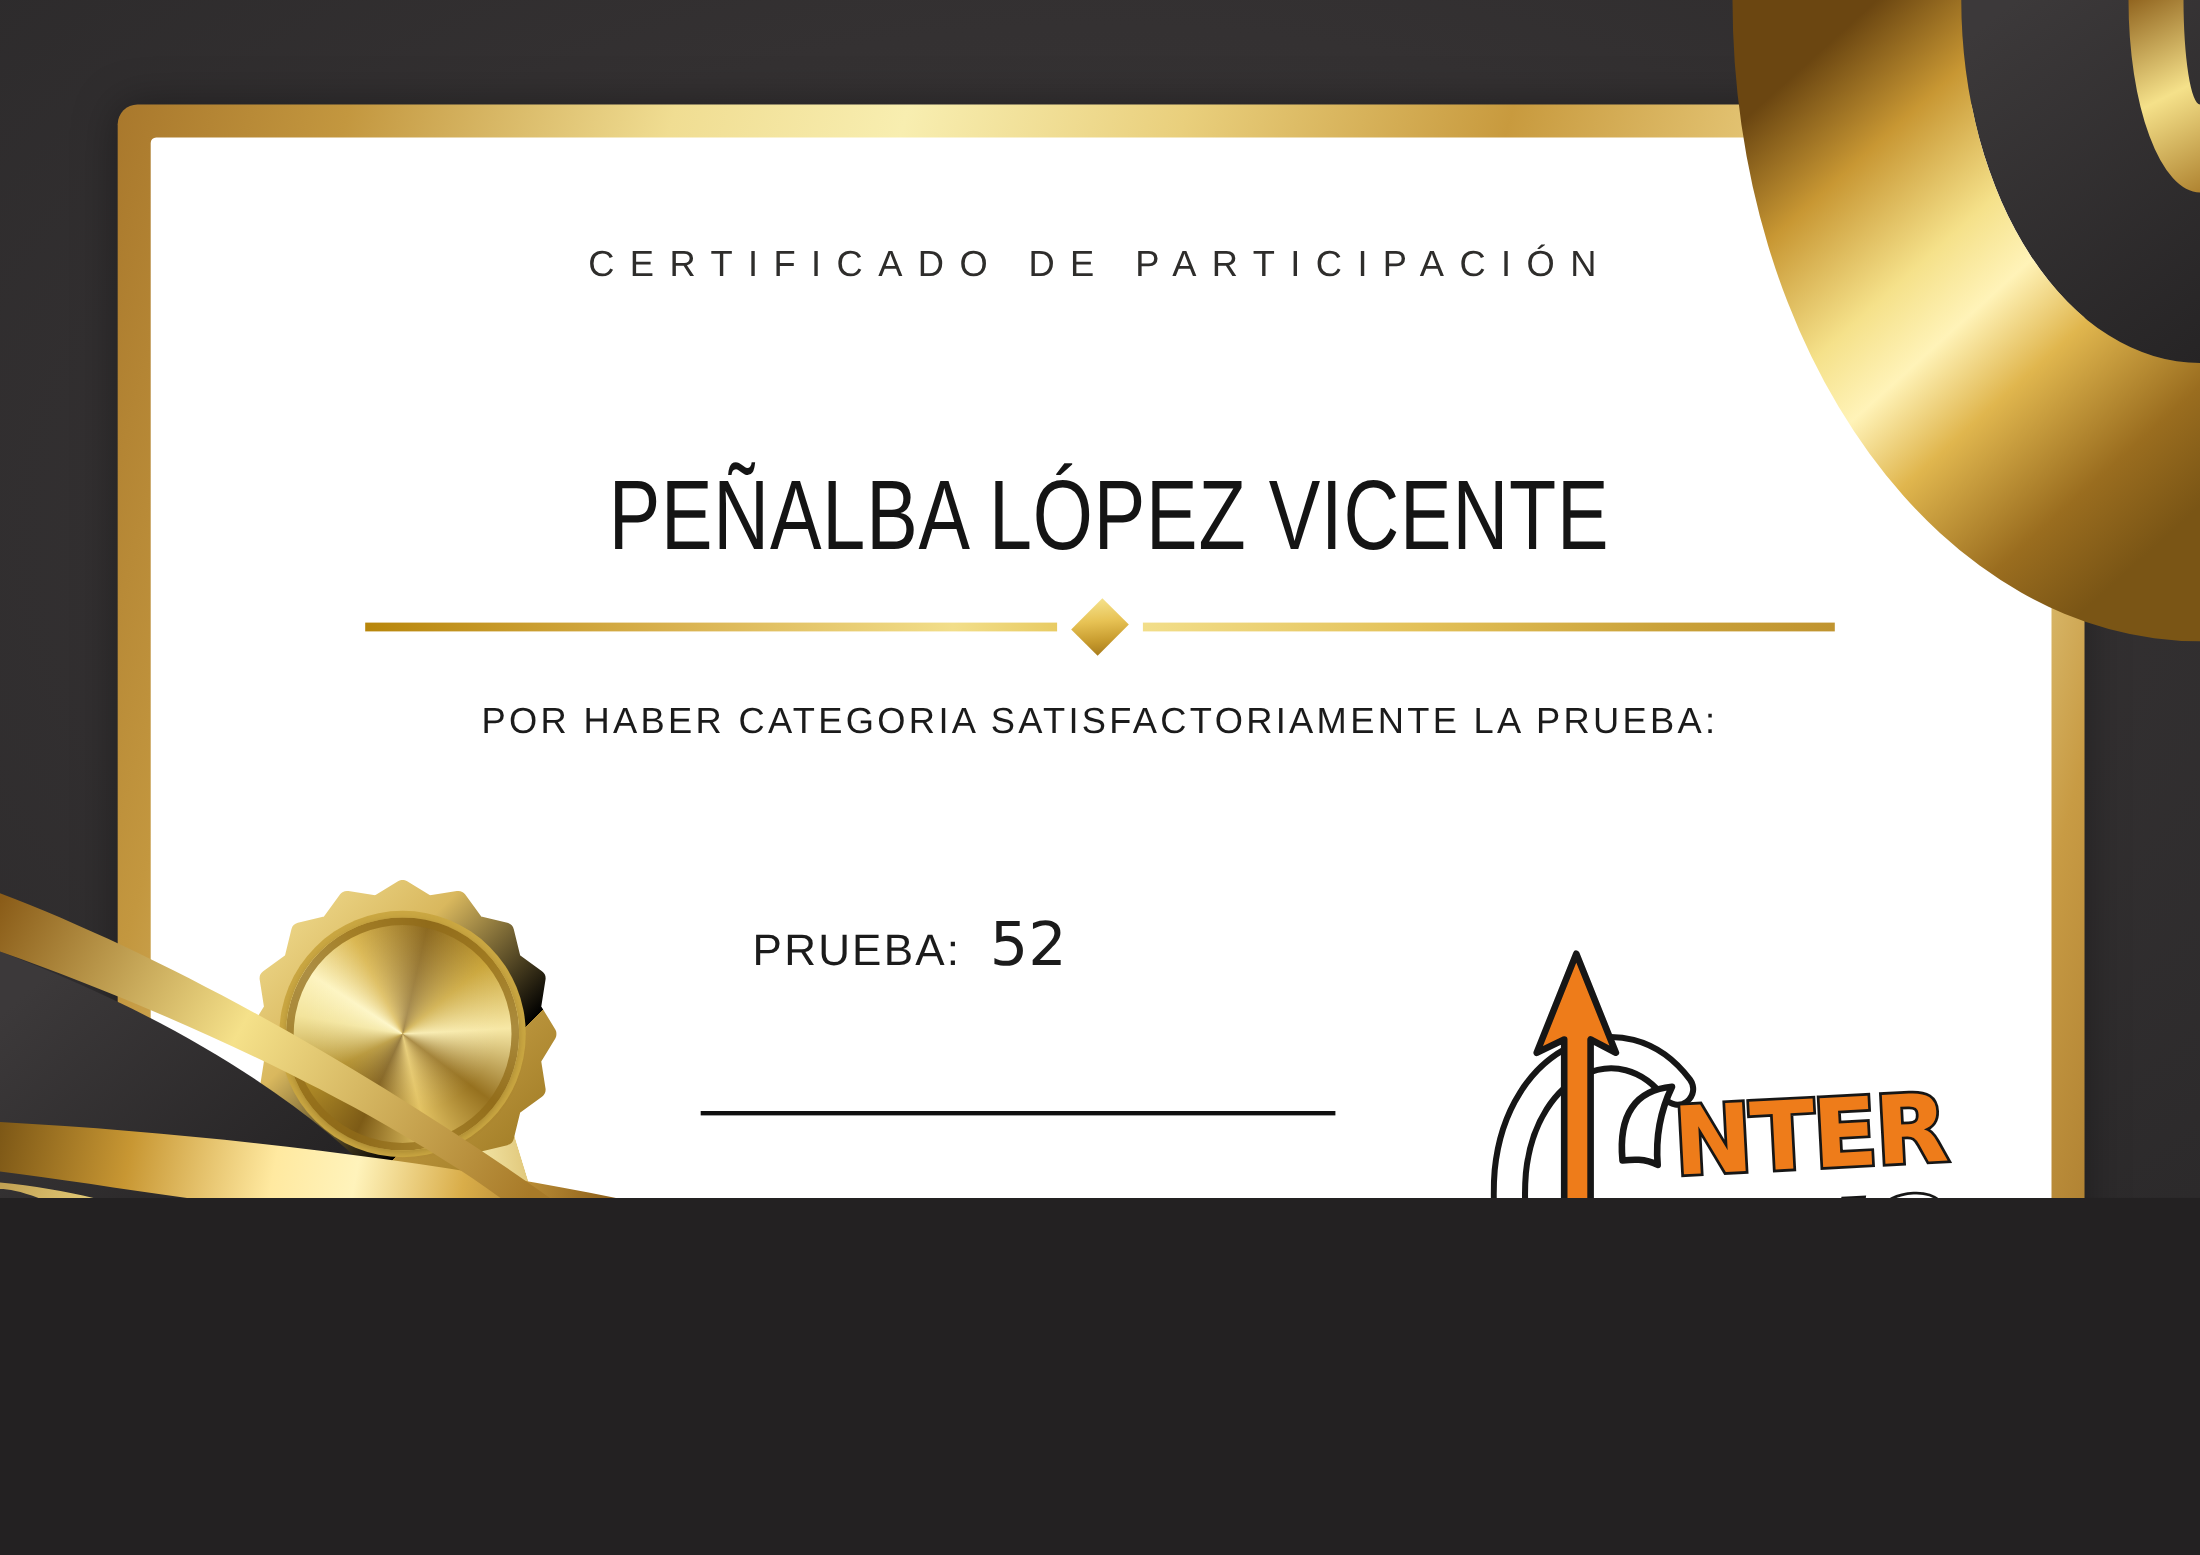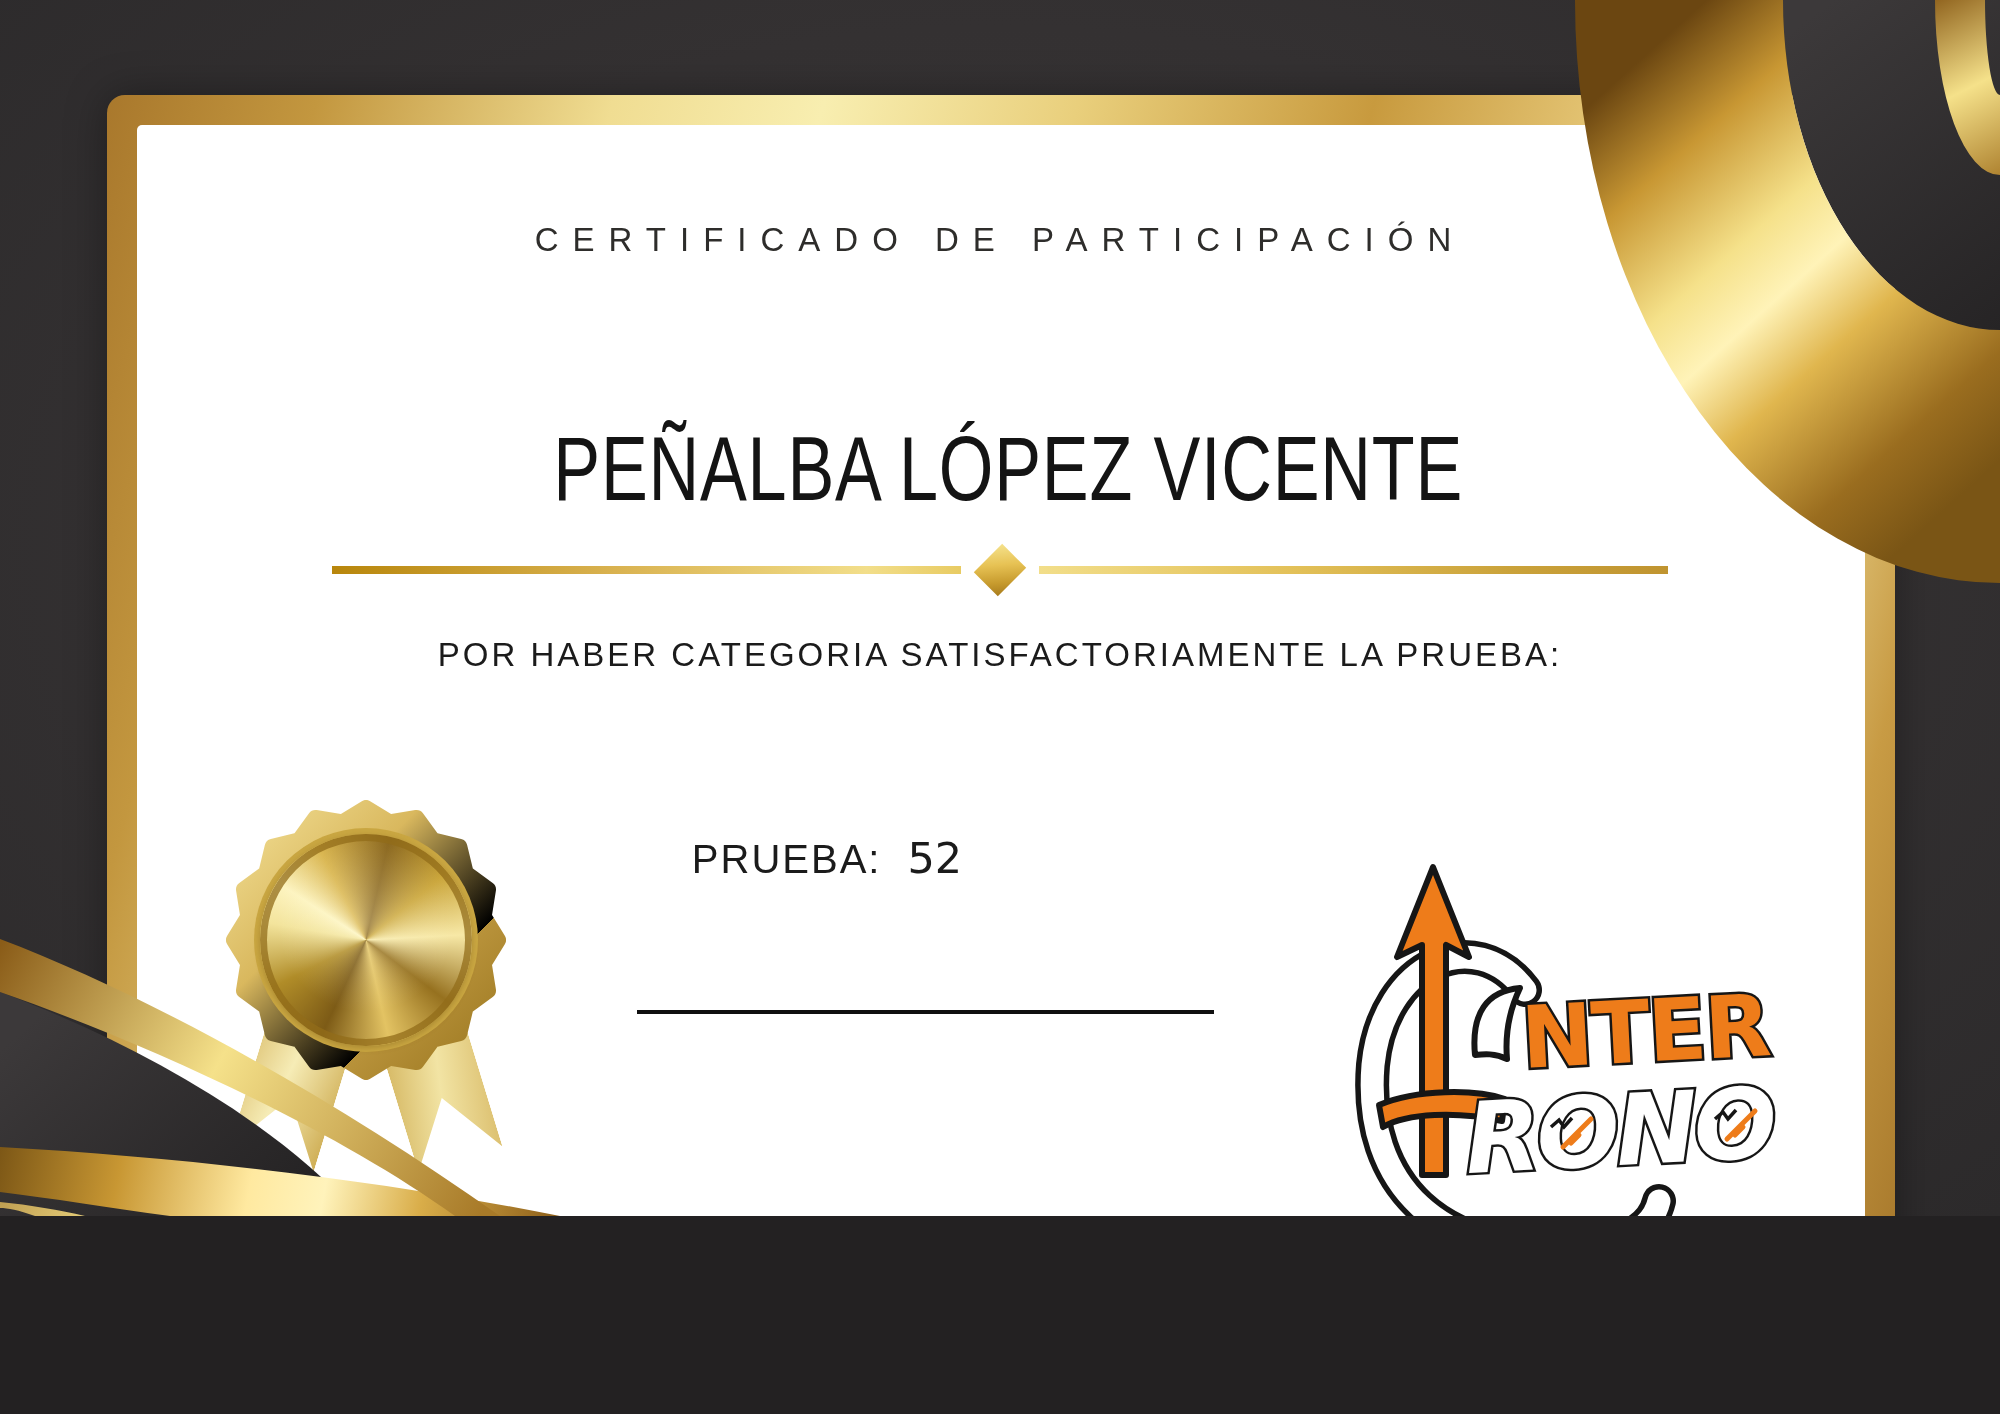--- a/index.html
+++ b/index.html
@@ -1,17 +1,17 @@
 <!DOCTYPE html>
 <html><head>
 <meta charset="utf-8">
 <style>
   html,body{margin:0;padding:0;background:#232122;}
   #stage{
-    position:relative;width:2000px;height:1216px;overflow:hidden;
+    position:relative;width:2000px;height:1089px;overflow:hidden;
     font-family:"Liberation Sans",sans-serif;
     background:radial-gradient(ellipse at 50% 45%, #3a3738 0%, #343132 55%, #2c2a2b 100%);
   }
   
   .frame{
     position:absolute;left:107px;top:95px;width:1788px;height:1222px;
     border-radius:18px;
     background:linear-gradient(105deg,
       #a9782c 0%, #c3973f 10%, #f0dd92 24%, #f8eeb0 34%,
       #e9cf7c 46%, #c89a3e 60%, #ecd184 74%, #f7ecae 82%,
@@ -45,21 +45,21 @@
     background:linear-gradient(135deg,#f5e28c 0%,#e7c254 40%,#c79b2e 75%,#a87c1d 100%);
   }
   .subtitle{
     position:absolute;left:0;right:0;top:636px;text-align:center;
     font-size:33px;font-weight:400;letter-spacing:3px;color:#1b1b1b;
   }
   .fields{
     position:absolute;left:427px;top:831px;width:800px;text-align:center;
   }
   .field-row{font-size:40px;letter-spacing:2px;color:#1b1b1b;line-height:54px;white-space:nowrap;}
-  .field-value{font-family:"DejaVu Sans",sans-serif;font-size:43px;letter-spacing:0;padding-left:26px;}
+  .field-value{font-family:"DejaVu Sans",sans-serif;font-size:55px;letter-spacing:0;padding-left:26px;}
   .sig-line{position:absolute;left:637px;top:1010px;width:577px;height:4px;background:#101010;}
   
   .medal{position:absolute;left:226px;top:800px;width:280px;height:380px;}
   .ribbon{
     position:absolute;width:88px;height:200px;top:168px;
     background:linear-gradient(100deg,#dcc070 0%,#f6ecb6 45%,#cfae55 100%);
     clip-path:polygon(0 0,100% 0,100% 100%,50% 68%,0 100%);
   }
   .ribbon.left {left:60px; transform:rotate(17deg); transform-origin:50% 0;}
   .ribbon.right{left:132px;transform:rotate(-17deg);transform-origin:50% 0;

